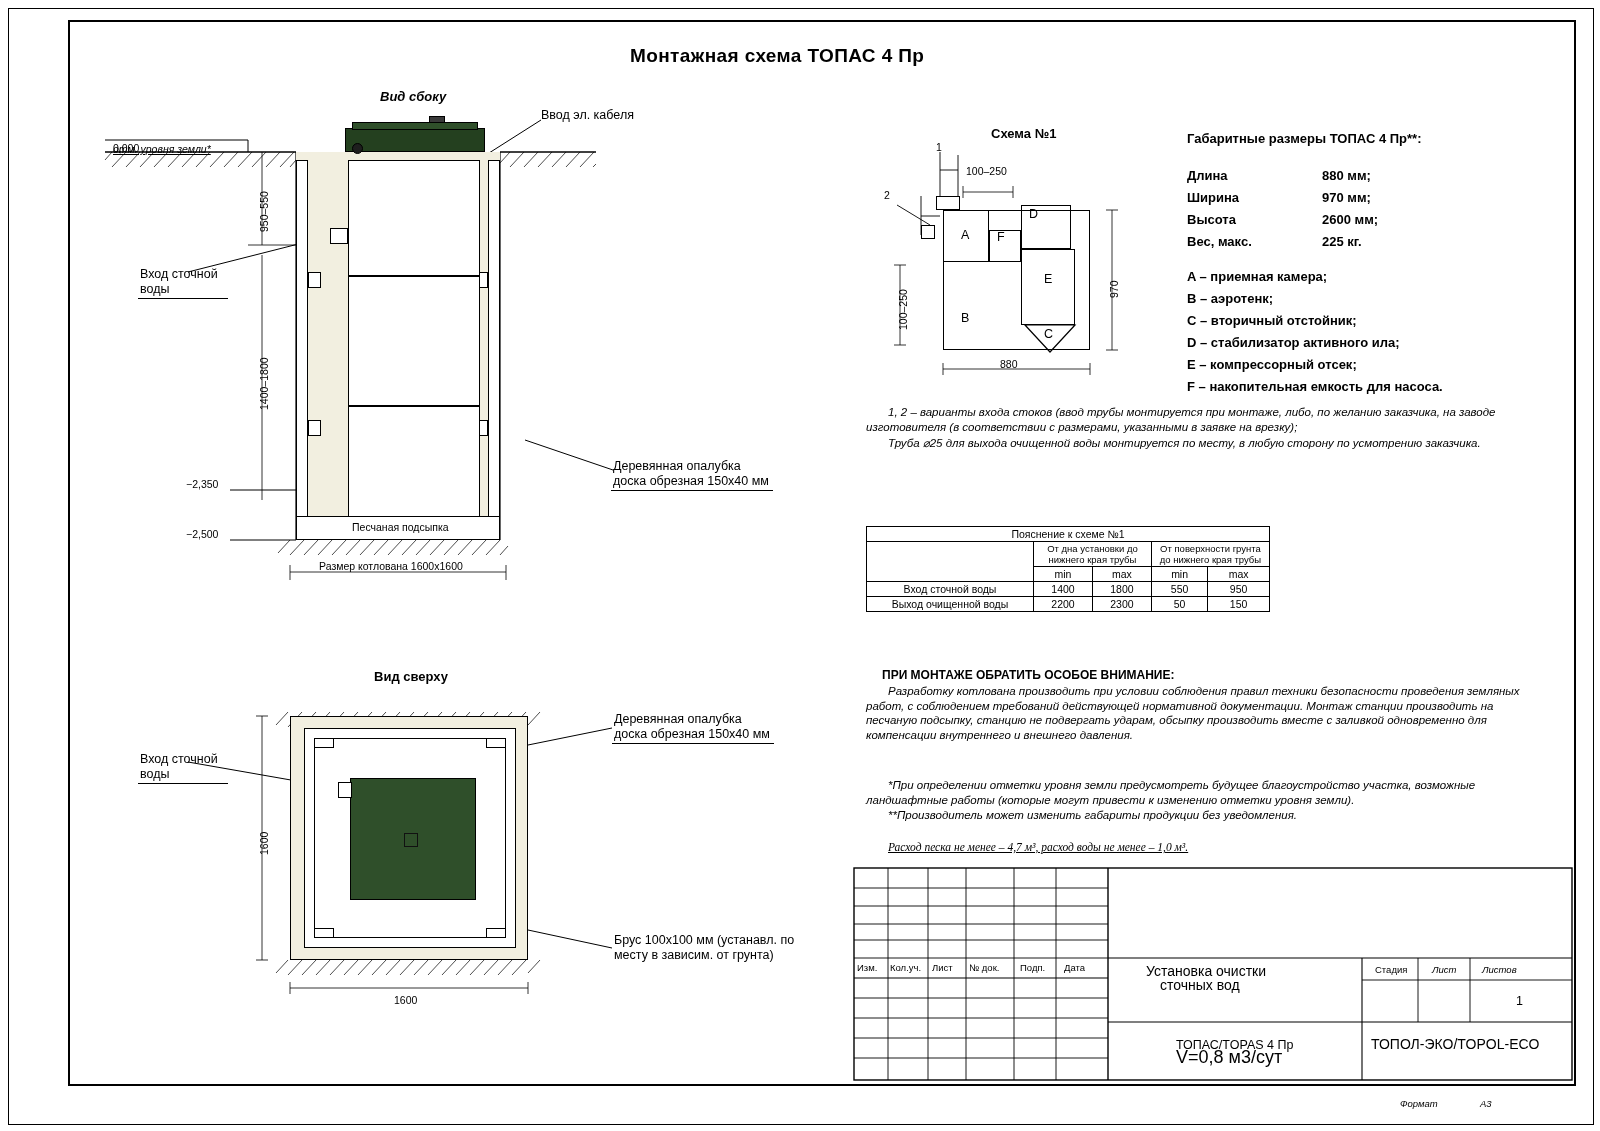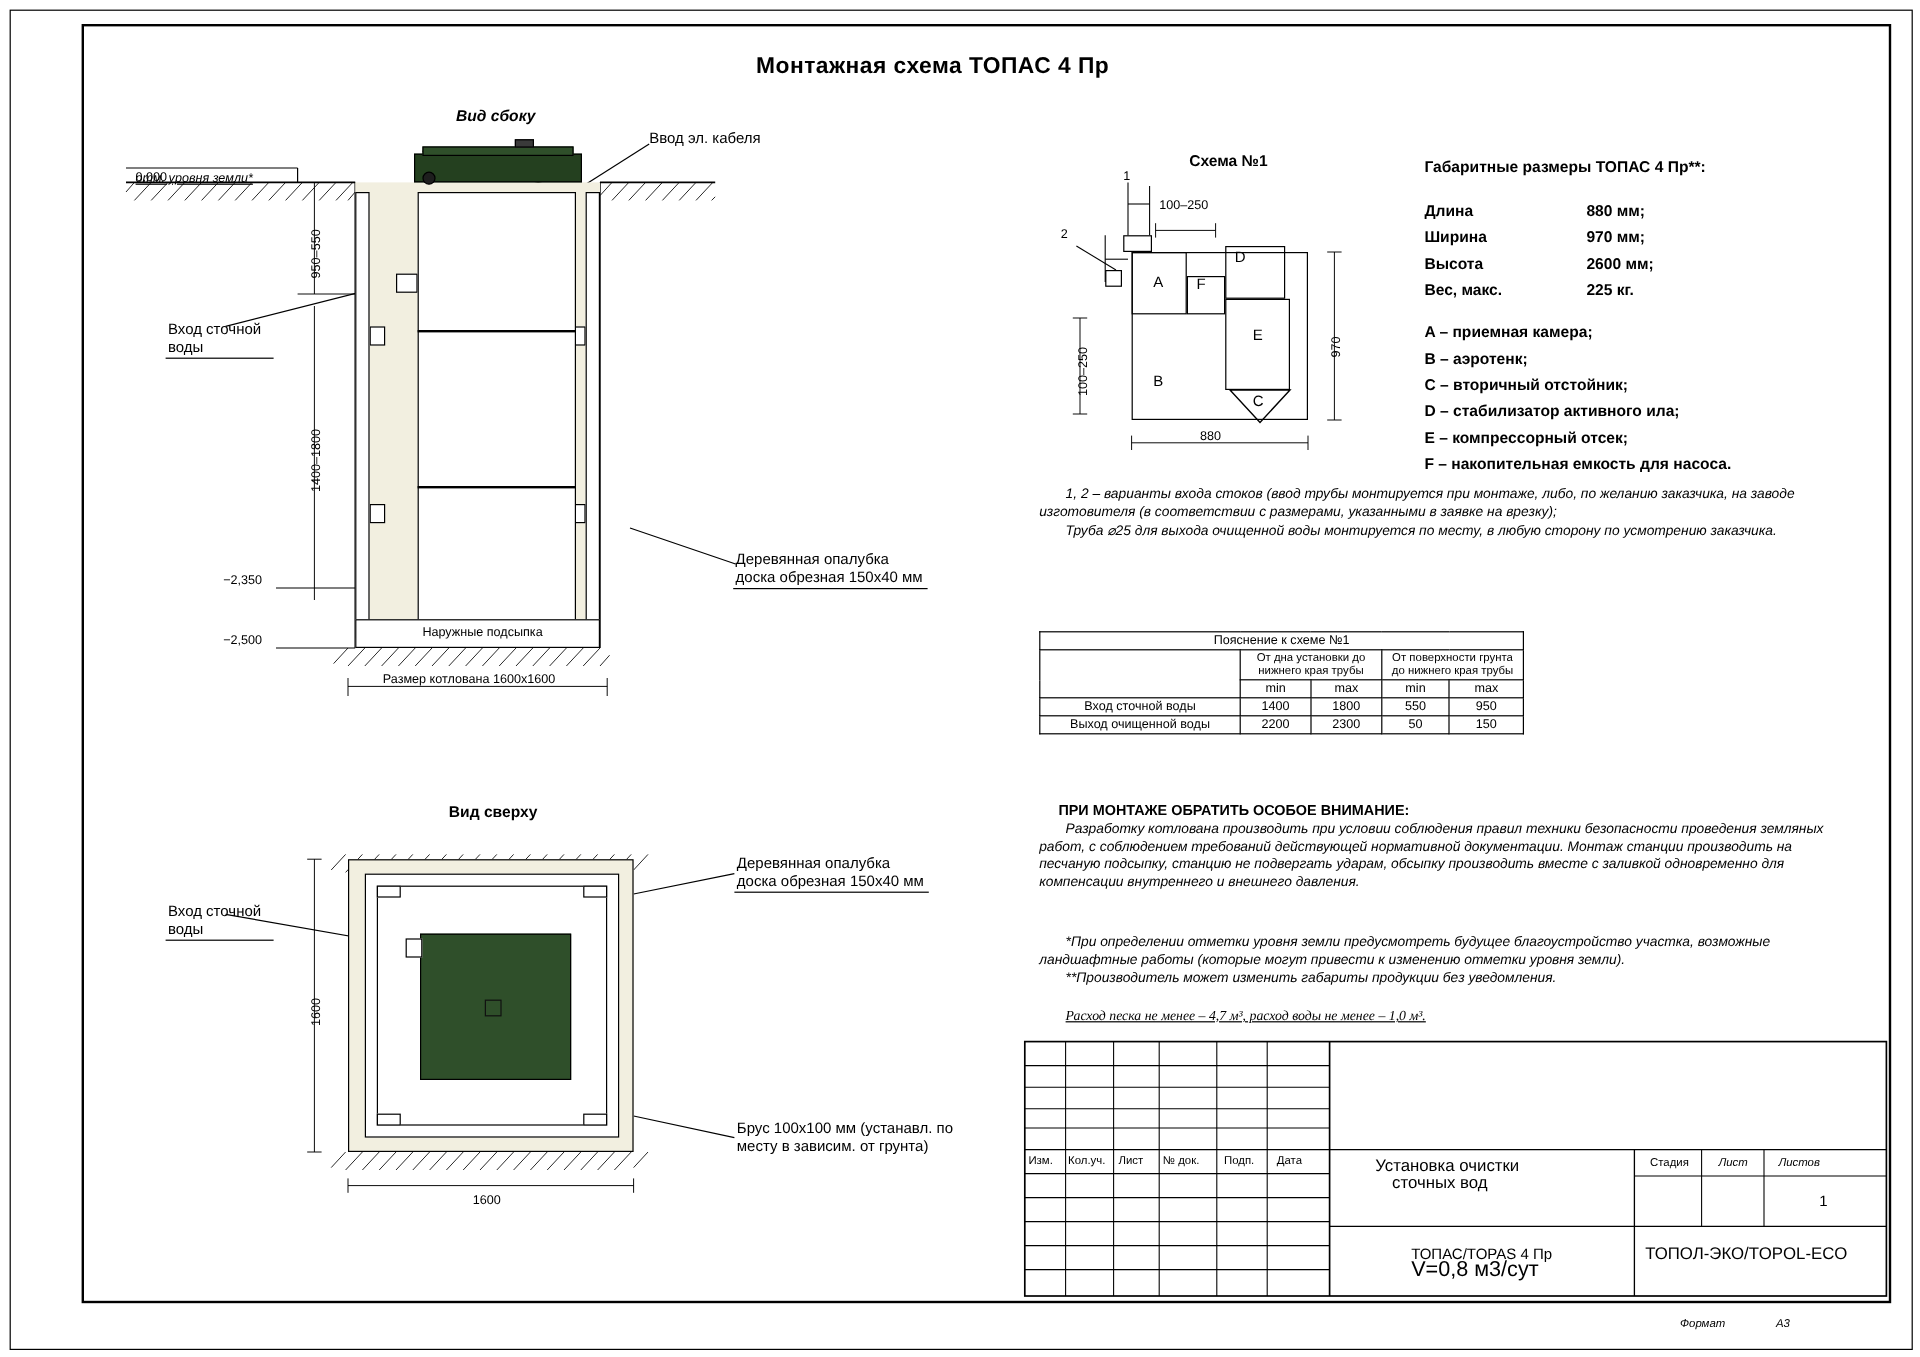--- a/index.html
+++ b/index.html
@@ -129,21 +129,21 @@
   <div class="box white" style="left:475px;top:272px;width:13px;height:16px;"></div>
   <div class="box white" style="left:475px;top:420px;width:13px;height:16px;"></div>
   <div class="box white" style="left:308px;top:268px;width:13px;height:0px;border:none;"></div>
 
   <div class="boxthick white" style="left:348px;top:152px;width:152px;height:0;border:none;"></div>
   <div class="box white" style="left:348px;top:160px;width:132px;height:372px;border:1.5px solid #000;"></div>
   <div class="line hl" style="left:348px;top:275px;width:132px;height:1.5px;"></div>
   <div class="line hl" style="left:348px;top:405px;width:132px;height:1.5px;"></div>
 
   <div class="box" style="left:296px;top:516px;width:204px;height:24px;border:1.5px solid #000;background:#fff;"></div>
-  <div class="sm" style="left:352px;top:521px;">Наружные подсыпка</div>
+  <div class="sm" style="left:352px;top:521px;">Песчаная подсыпка</div>
 
   <div class="box greendark" style="left:345px;top:128px;width:140px;height:24px;border:1.5px solid #000;"></div>
   <div class="box green" style="left:352px;top:122px;width:126px;height:8px;border:1px solid #000;"></div>
   <div class="box" style="left:429px;top:116px;width:16px;height:7px;border:1px solid #000;background:#3a3a3a;"></div>
   <div style="position:absolute;left:352px;top:143px;width:9px;height:9px;border-radius:50%;background:#1e1e1e;border:1px solid #000;"></div>
 
   <div class="box white" style="left:330px;top:228px;width:18px;height:16px;"></div>
 
   <div class="lbl" style="left:541px;top:108px;">Ввод эл. кабеля</div>
   <div class="sm" style="left:113px;top:126px;margin-top:16px;">0,000</div>

